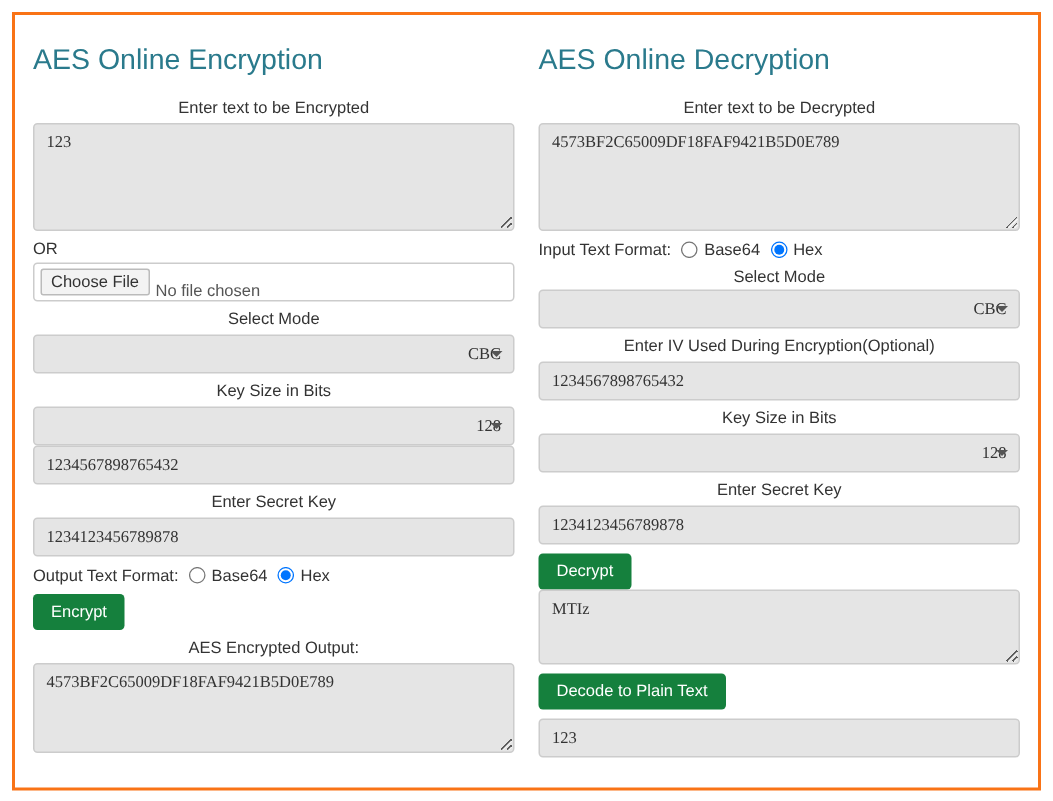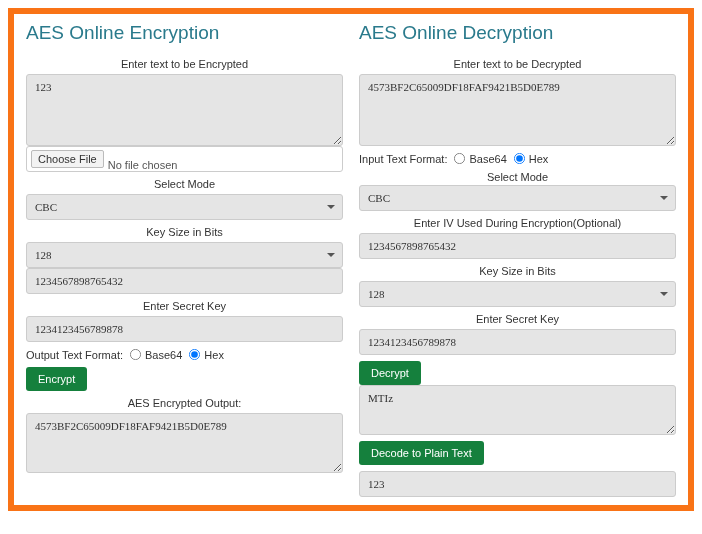--- a/index.html
+++ b/index.html
@@ -6,22 +6,22 @@
     body {
       font-family: -apple-system, BlinkMacSystemFont, "Segoe UI", Arial, sans-serif;
       font-size: 12px;
       color: #333;
       background: #fff;
       padding: 8px;
     }
     .container {
       display: flex;
       gap: 16px;
-      border: 6px solid #f97316;
-      padding: 8px 12px;
+      border: 2px solid #f97316;
+      padding: 20px 12px;
     }
     .col {
       flex: 1;
       display: flex;
       flex-direction: column;
     }
     h2 {
       color: #2a7a8c;
       font-size: 19px;
       font-weight: 500;
@@ -47,20 +47,21 @@
     }
     textarea { resize: both; }
     .ta-lg { height: 72px; }
     .ta-md { height: 60px; }
     .ta-sm { height: 50px; }
     select {
       appearance: none;
       -webkit-appearance: none;
       background-image: none;
       position: relative;
+      text-align: right;
     }
     .select-wrap {
       position: relative;
     }
     .select-wrap::after {
       content: "";
       position: absolute;
       right: 8px;
       top: 50%;
       transform: translateY(-50%);
@@ -136,20 +137,21 @@
 <body>
 
 <div class="container">
 
   <div class="col">
     <h2>AES Online Encryption</h2>
 
     <div class="label">Enter text to be Encrypted</div>
     <textarea class="ta-lg" style="">123</textarea>
 
+    <div class="or">OR</div>
     <div class="filebox">
       <span class="choose">Choose File</span>
       <span class="nofile">No file chosen</span>
     </div>
 
     <div class="label">Select Mode</div>
     <div class="select-wrap">
       <select>
         <option>CBC</option>
       </select>

